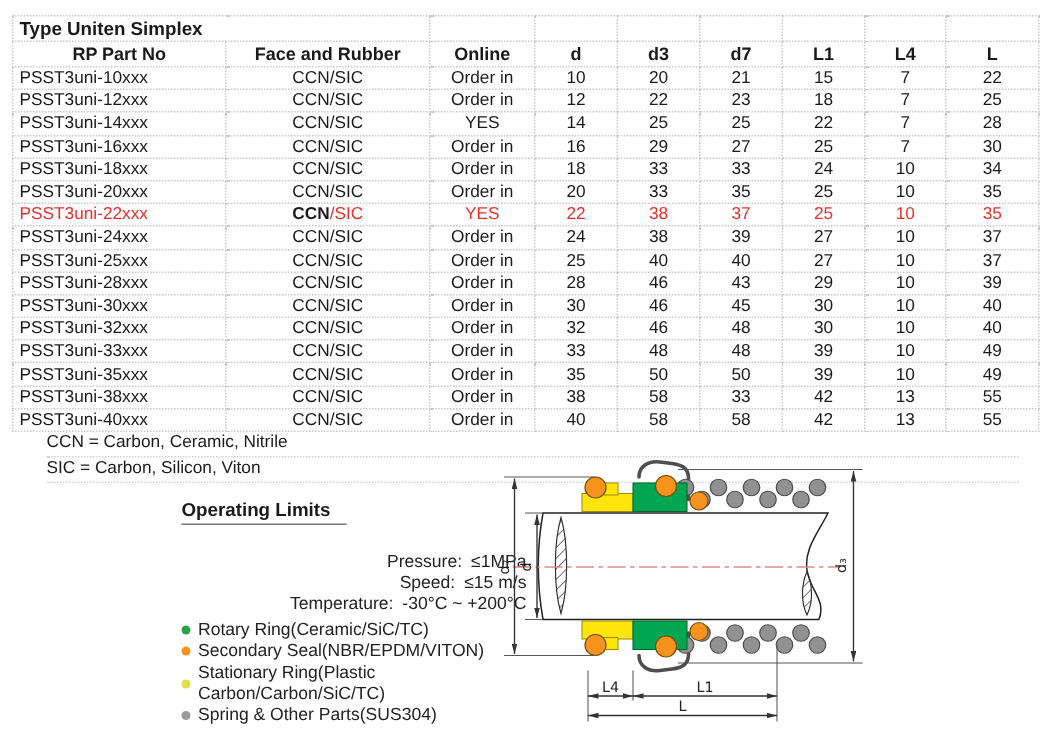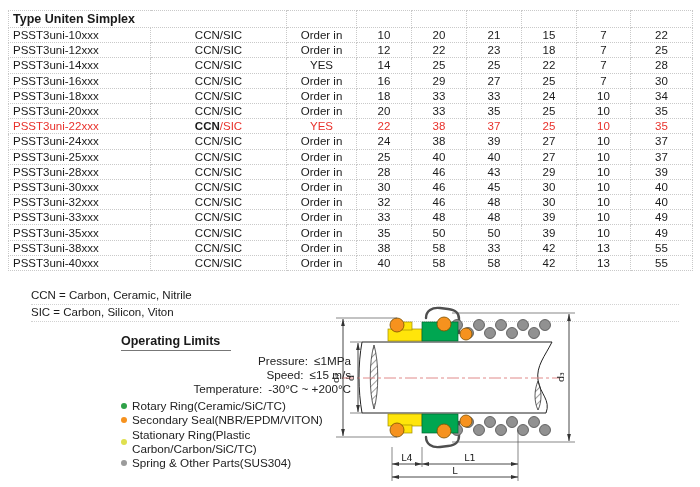--- a/index.html
+++ b/index.html
@@ -18,21 +18,21 @@
   #spec-table tr.hl td{color:var(--red);}
   #spec-table tr.hl td .k{color:#1a1a1a;font-weight:bold;}
 
   
   #footnotes{position:absolute;left:10px;top:288px;width:650px;margin-left:21px;}
   .footnote{font-size:11.5px;height:16px;line-height:15px;border-bottom:1px dotted #d2d2d2;width:648px;}
 
   
   #op-limits{position:absolute;left:121px;top:331px;width:230px;}
   #op-heading{font-weight:bold;font-size:12.5px;display:inline-block;border-bottom:1px solid #777;
-    padding:0 4px 2px 0;min-width:106px;margin-bottom:3px;}
+    padding:0 4px 2px 0;min-width:106px;margin-bottom:18px;}
   .spec-line{font-size:11.7px;line-height:14px;color:#222;text-align:right;}
   .spec-line .val{margin-left:6px;}
   #legend{margin-top:3px;}
   .legend-line{font-size:11.7px;line-height:14.3px;color:#222;display:flex;align-items:center;}
   .bullet{width:6px;height:6px;border-radius:50%;display:inline-block;margin-right:5px;flex:0 0 auto;}
 
   
   #diagram{position:absolute;left:330px;top:300px;}
   #diagram text{font-family:"DejaVu Sans","Liberation Sans",sans-serif;font-size:9.5px;fill:#222;}
   .dim{stroke:#333;stroke-width:0.9;fill:none;}
@@ -58,20 +58,31 @@
     <tbody>
       <tr class="tall">
         <td class="title-cell" colspan="2">Type Uniten Simplex</td>
         <td></td>
           <td></td>
         <td></td>
           <td></td>
         <td></td>
           <td></td>
         <td></td>
+      </tr>
+      <tr class="tall">
+        <td class="hdr">RP Part No</td>
+        <td class="hdr">Face and Rubber</td>
+        <td class="hdr">Online</td>
+        <td class="hdr">d</td>
+        <td class="hdr">d3</td>
+        <td class="hdr">d7</td>
+        <td class="hdr">L1</td>
+        <td class="hdr">L4</td>
+        <td class="hdr">L</td>
       </tr>
     </tbody>
     <tbody>
         <tr>
           <td class="pl">PSST3uni-10xxx</td>
           <td>CCN/SIC</td>
           <td>Order in</td>
           <td>10</td>
           <td>20</td>
           <td>21</td>

